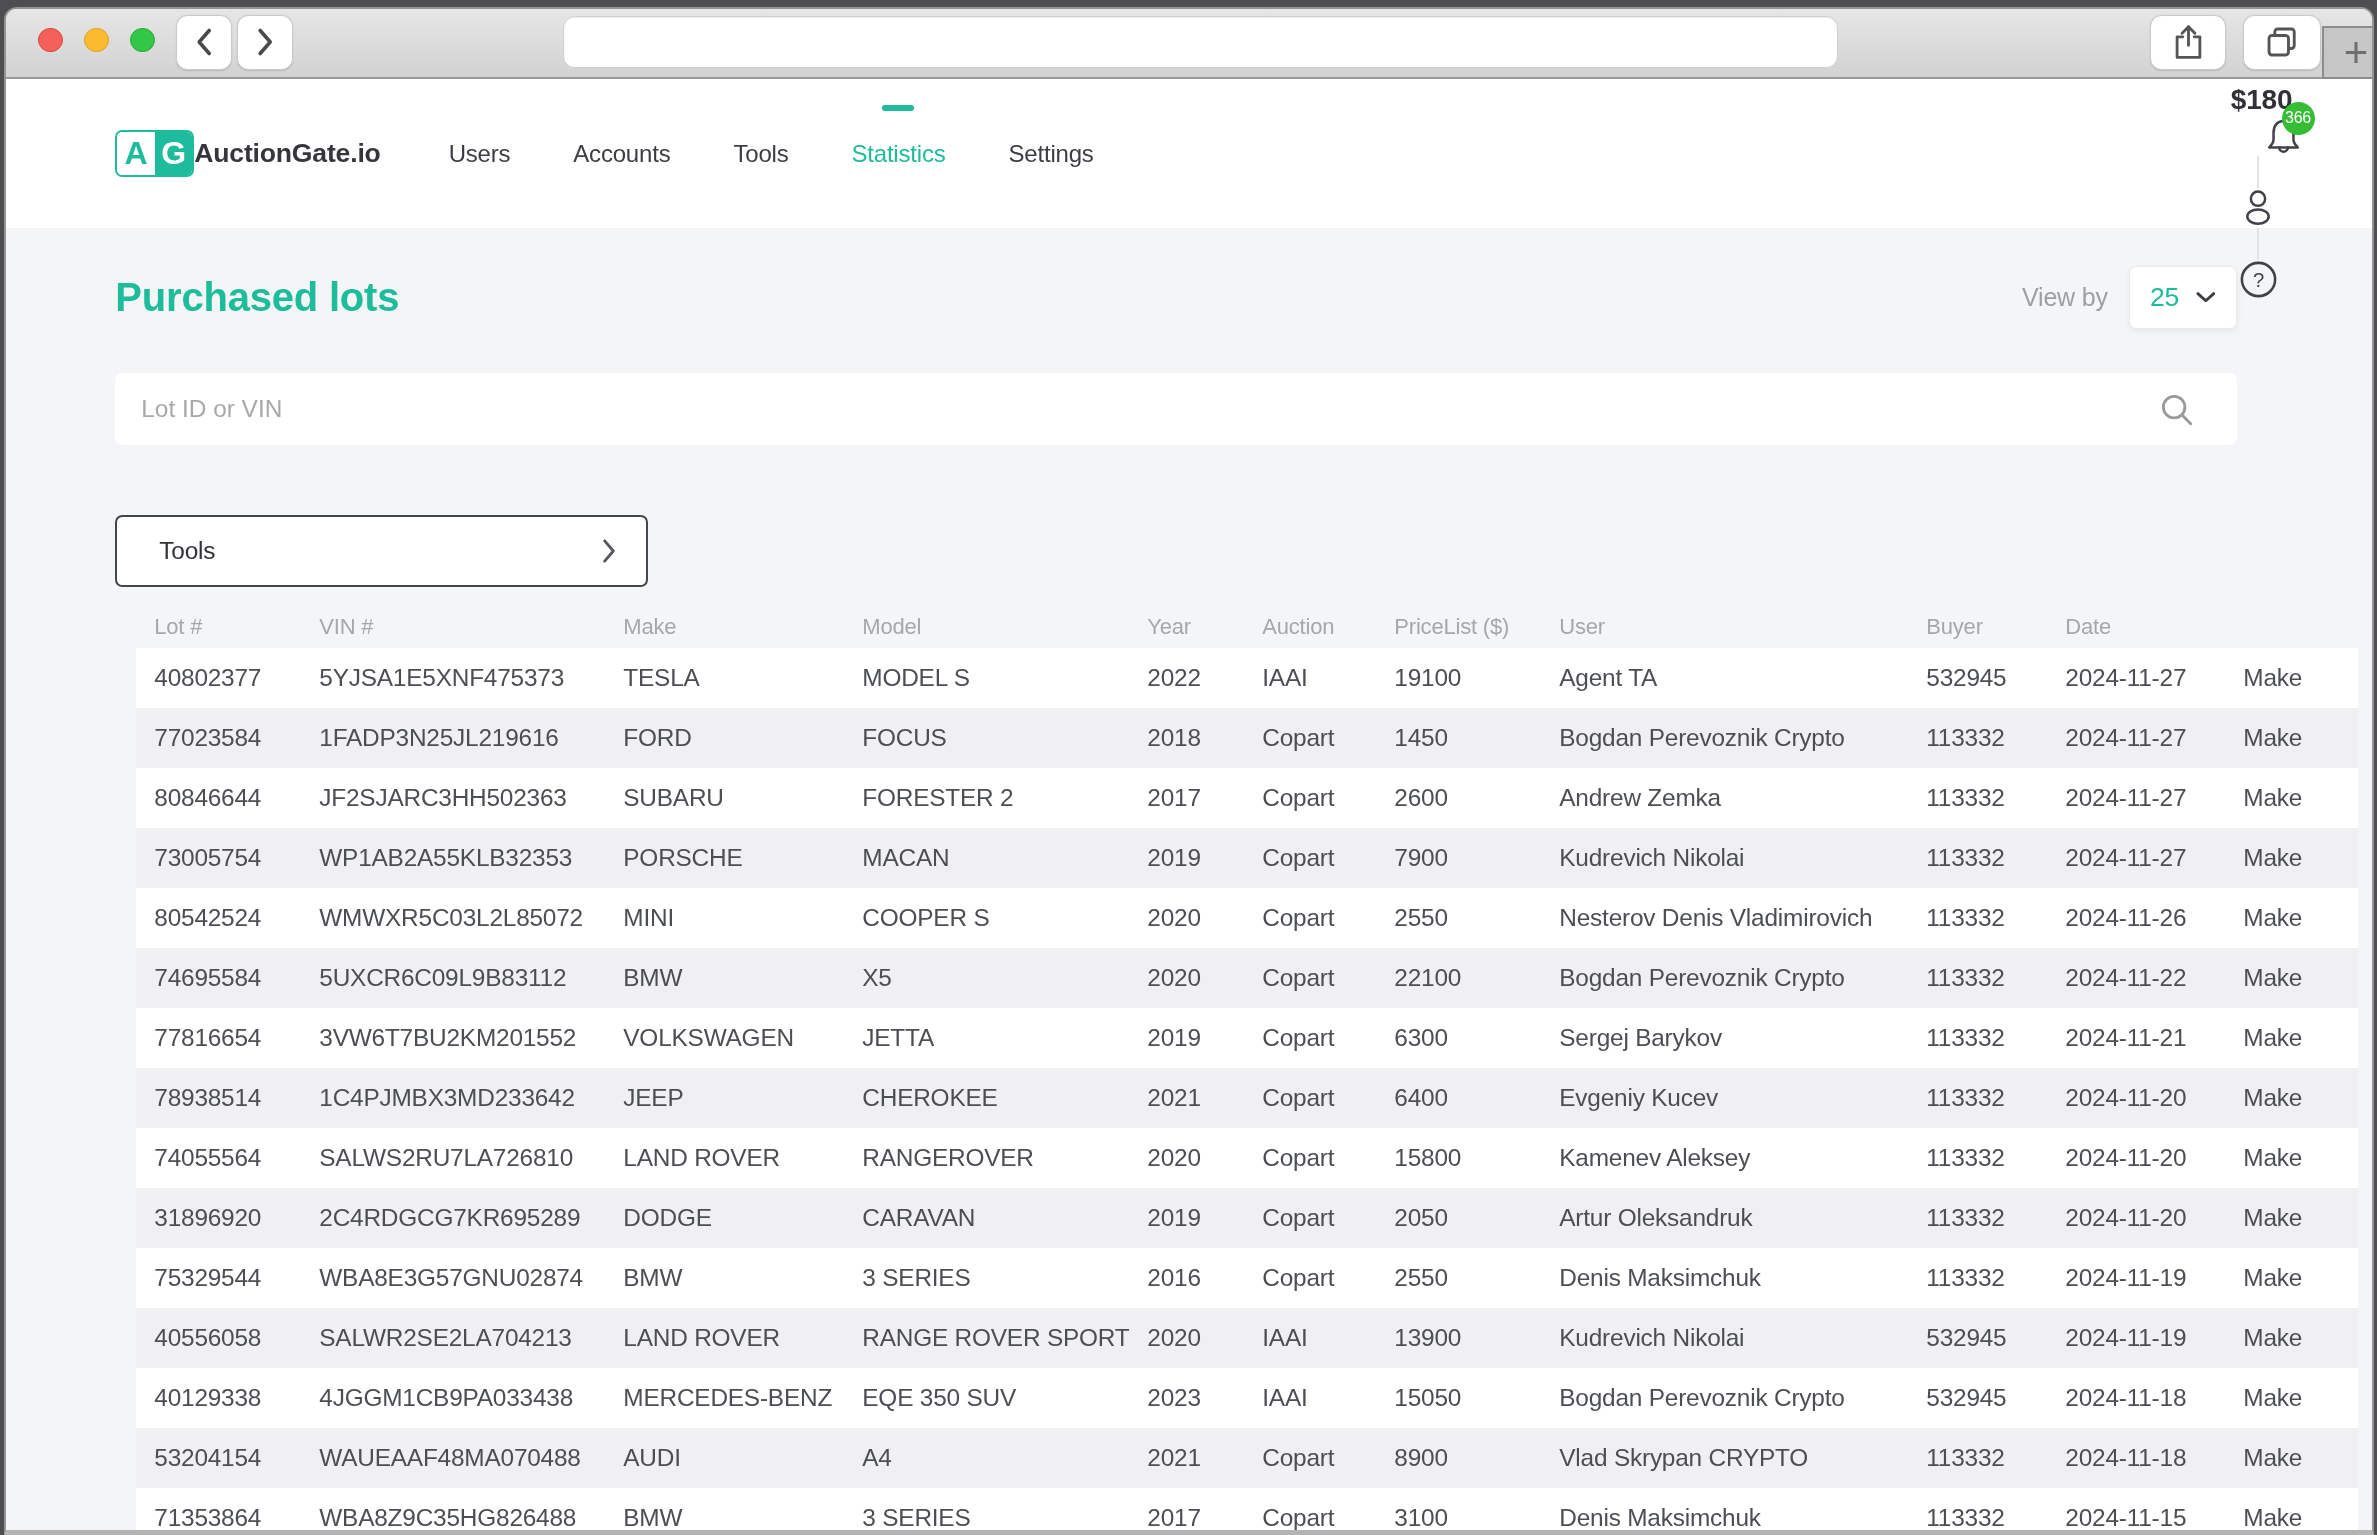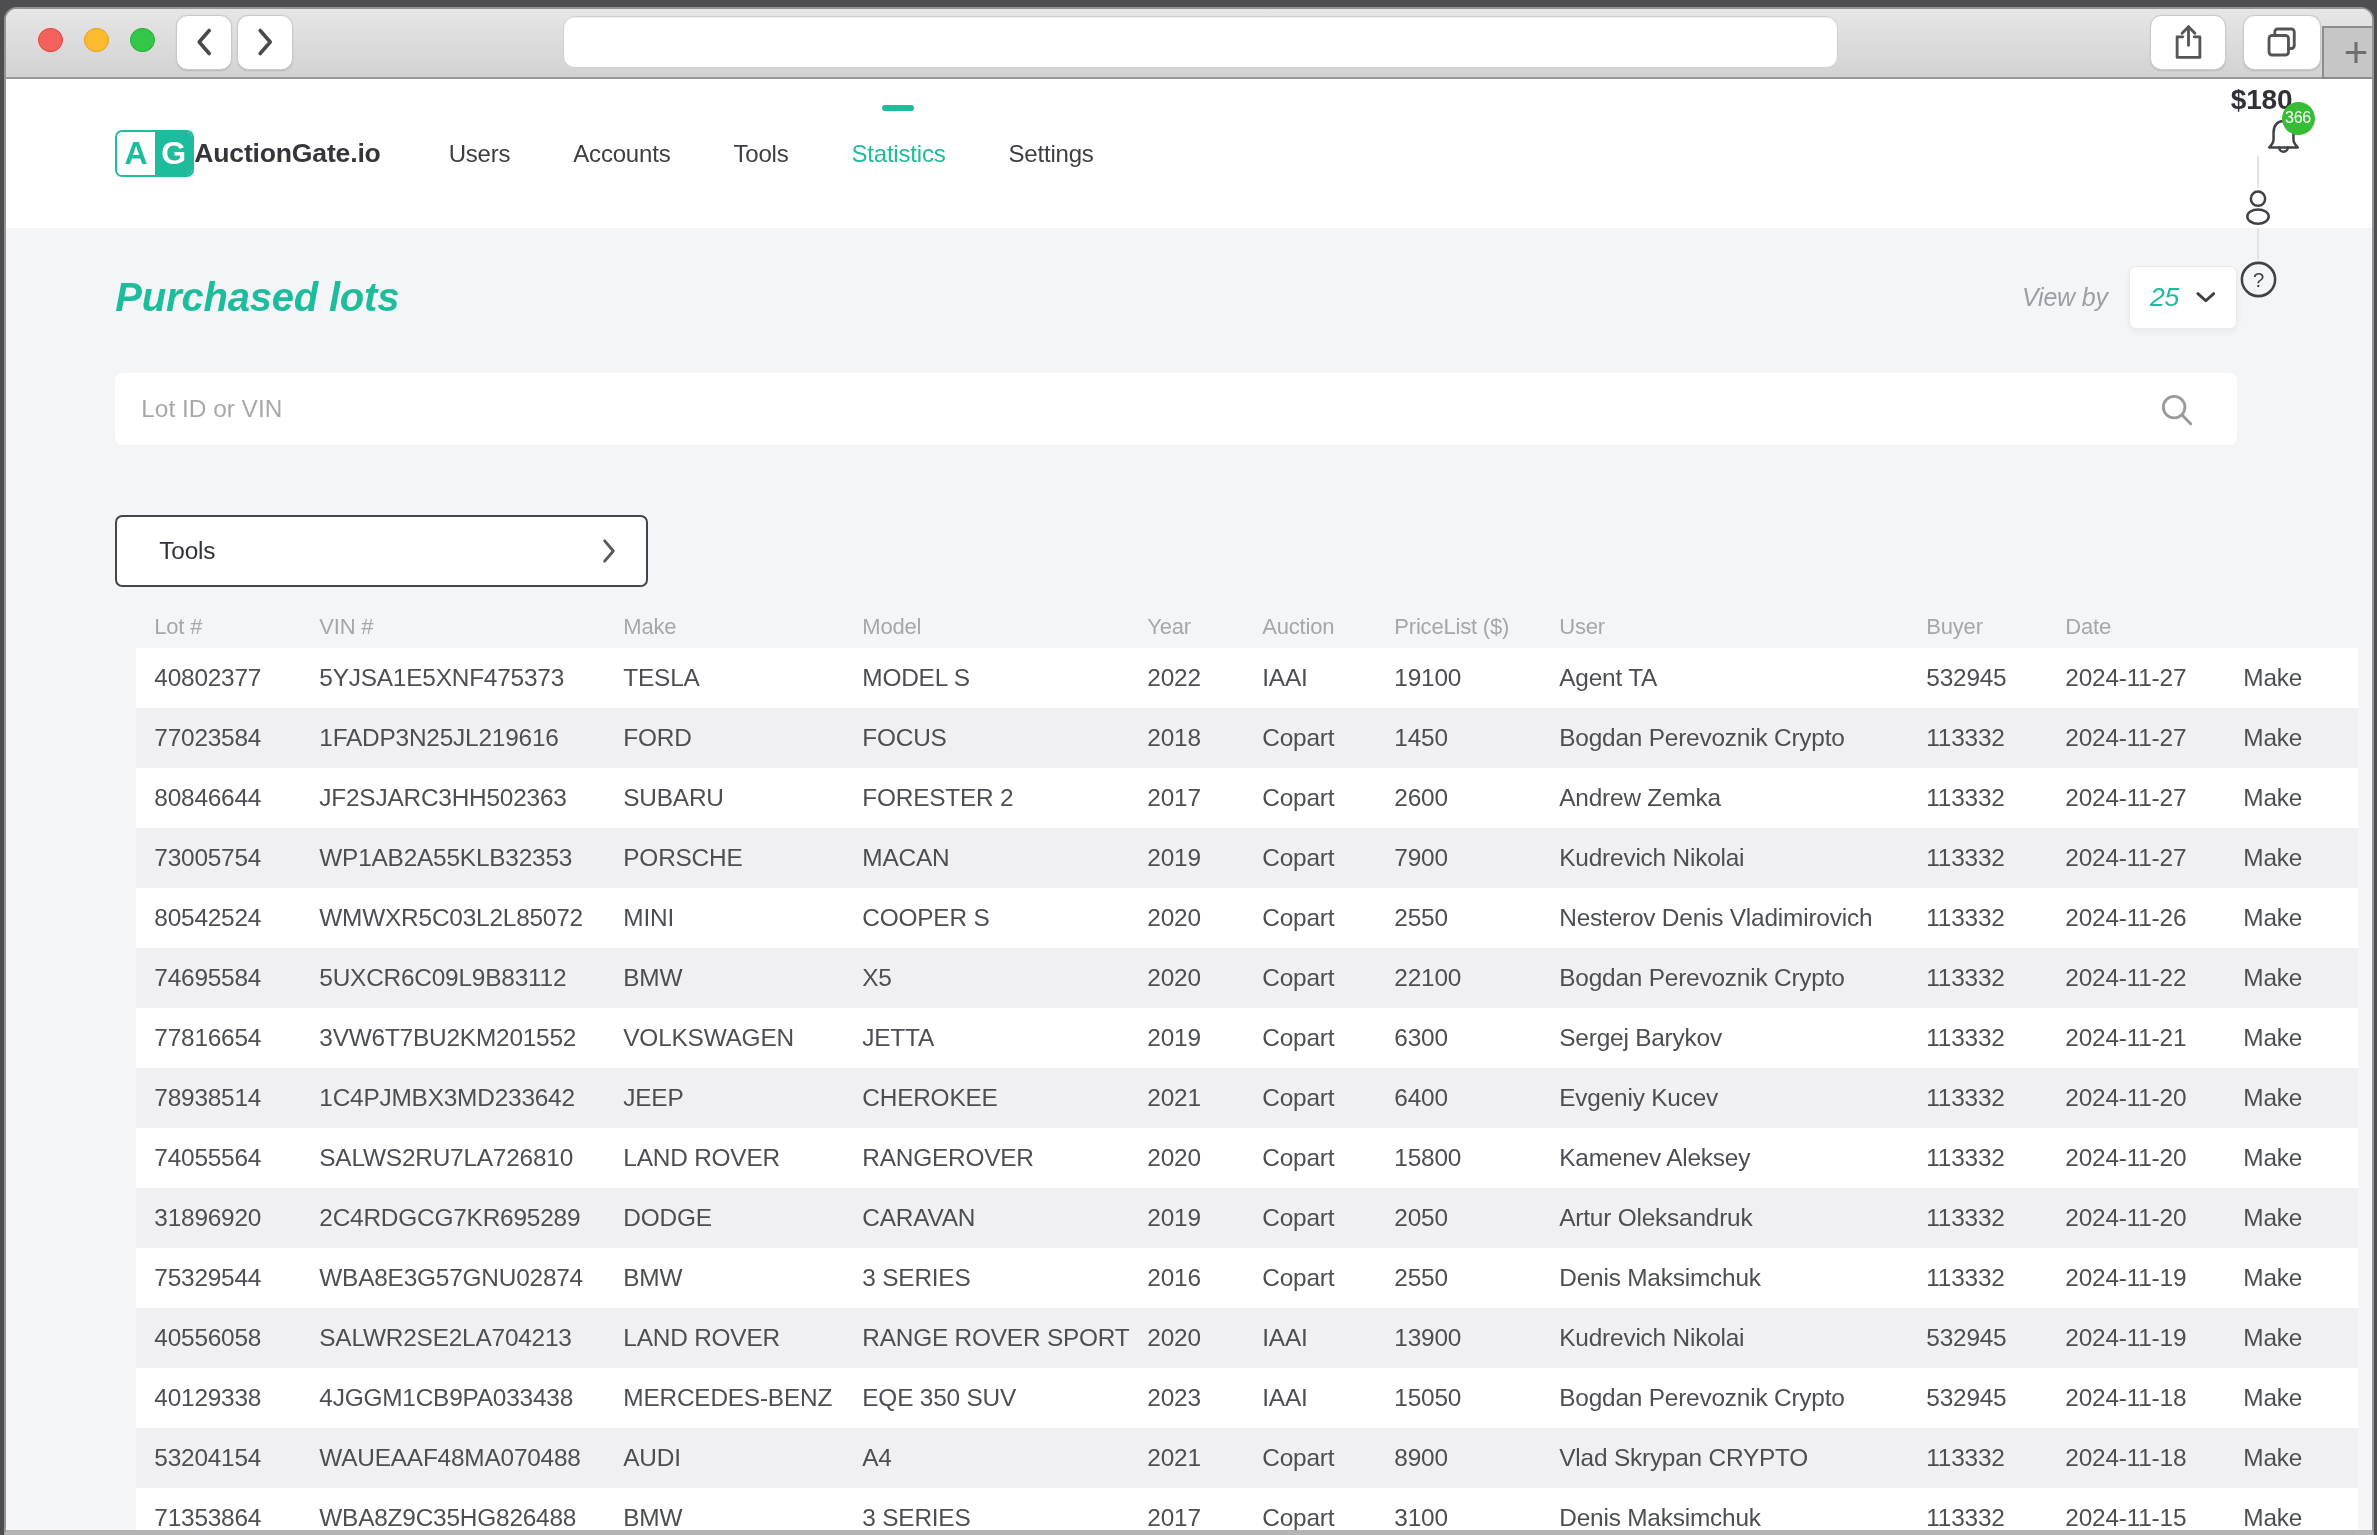--- a/index.html
+++ b/index.html
@@ -88,21 +88,21 @@
   .badge {
     position:absolute; right:-13px; top:-14.4px; min-width:33px; height:33px;
     border-radius:50%; background:var(--badge); color:#fff;
     font-size:16px; font-weight:normal; display:flex; align-items:center; justify-content:center;
   }
   .hdivider { width:1.4px; height:32px; background:#e3e3e3; margin:0 24.4px; }
   
   .page { flex:1; padding-left:109px; overflow:hidden; }
   .title-row {
     margin-top:36px; width:2122px; height:66px;
-    display:flex; align-items:center; justify-content:space-between;font-style:italic;
+    display:flex; align-items:center; justify-content:space-between;
   }
   .page-title { font-size:40px; font-weight:bold; color:var(--accent); }
   .viewby { display:flex; align-items:center; }
   .viewby-label { font-size:25px; color:#9aa0a6; margin-right:21.6px; }
   .viewby-box {
     width:108px; height:63px; background:#fff; border:1.4px solid #eaeaea; border-radius:7.2px;
     box-shadow:0 2.9px 7.2px rgba(0,0,0,.05);
     display:flex; align-items:center; justify-content:center; gap:16px; cursor:pointer;
   }
   .viewby-value { font-size:26.6px; color:var(--accent); }

